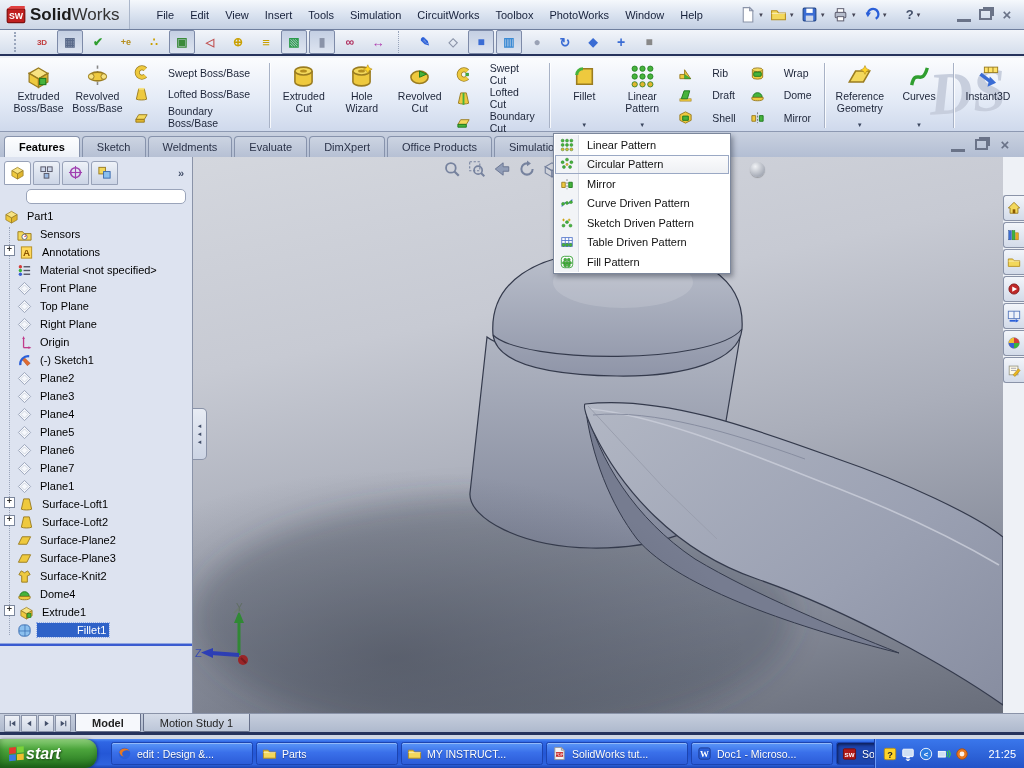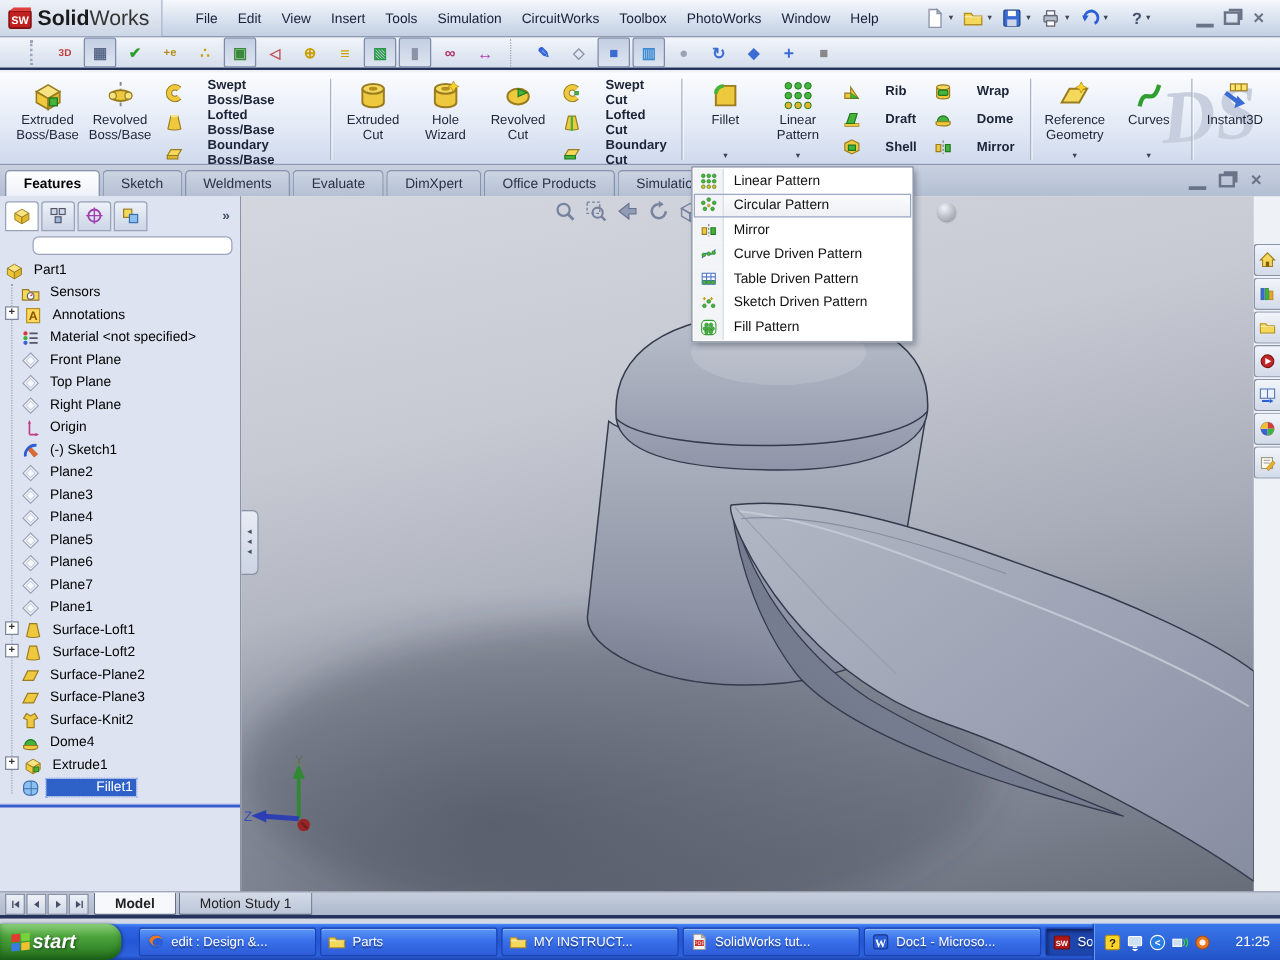--- a/index.html
+++ b/index.html
@@ -23,38 +23,38 @@
   .qbtn .ic{width:17px;height:17px;}
   .qcaret{font-size:6px;color:#445;margin-left:2px;}
   .helpq{font-size:13px;font-weight:bold;color:#44506a;margin-left:16px;}
   .winbtns{display:flex;align-items:center;gap:8px;margin-left:auto;padding-right:10px;}
   .wb{width:14px;height:12px;position:relative;}
   .wb-min{border-bottom:3px solid #6a7388;}
   .wb-res{border:2px solid #6a7388;width:9px;height:7px;box-shadow:3px -3px 0 -1px #6a7388;}
   .wb-x{font-size:15px;line-height:12px;color:#6a7388;font-weight:bold;text-align:center;}
 
   
-  .toolbar2{position:absolute;left:0;top:30px;width:1024px;height:26px;background:linear-gradient(#f2f5fa,#d5deec);display:flex;align-items:center;padding-left:24px;border-bottom:2px solid #26335c;box-sizing:border-box;}
+  .toolbar2{position:absolute;left:0;top:30px;width:1024px;height:26px;background:linear-gradient(#f2f5fa,#d5deec);display:flex;align-items:center;padding-left:14px;border-bottom:2px solid #26335c;box-sizing:border-box;}
   .tb2-btn{width:24px;height:22px;display:flex;align-items:center;justify-content:center;border:1px solid transparent;border-radius:2px;margin:0 1px;}
   .tb2-btn .glyph{font-size:13px;}
   .tb2-btn.pressed{background:linear-gradient(#c4cfe3,#dde4f0);border:1px solid #7d8aa8;}
   .tb2-sep{width:6px;height:22px;border-left:1px dotted #98a4ba;margin:0 6px;}
   .grip{width:4px;height:20px;border-left:2px dotted #9aa6bc;margin-right:8px;}
 
   
   .ribbon{position:absolute;left:0;top:58px;width:1024px;height:74px;background:linear-gradient(#fbfcfe,#e3eaf6 60%,#cfd9ec);display:flex;align-items:stretch;padding:2px 4px 0 6px;box-sizing:border-box;border-bottom:1px solid #8d99b2;}
   .ds{position:absolute;right:18px;top:0px;font-size:60px;font-style:italic;font-weight:bold;color:#c7cedd;font-family:"Liberation Serif",serif;transform:rotate(-4deg);z-index:0;user-select:none;}
   .rgroup{display:flex;align-items:stretch;padding:0 3px;position:relative;z-index:1;}
   .rsep{width:1px;background:#a8b2c6;box-shadow:1px 0 0 rgba(255,255,255,.8);margin:3px 2px;position:relative;z-index:1;}
   .rlarge{display:flex;flex-direction:column;align-items:center;padding:3px 5px 0;min-width:46px;border:1px solid transparent;border-radius:2px;}
   .rlarge .ric{width:25px;height:25px;}
   .rlarge .rlbl{font-size:10.5px;line-height:11.5px;color:#1c2438;text-align:center;margin-top:2px;white-space:pre-line;}
   .rlarge .rcaret{font-size:6px;color:#3a465e;margin-top:auto;padding:1px 0 2px;}
   .rstack{display:flex;flex-direction:column;justify-content:space-around;padding:2px 2px;}
-  .rrow{display:flex;align-items:center;gap:19px;font-size:10.5px;color:#1c2438;padding:1px 4px;height:20px;border:1px solid transparent;border-radius:2px;font-weight:bold;}
+  .rrow{display:flex;align-items:center;gap:19px;font-size:10.5px;color:#1c2438;padding:1px 4px;height:20px;border:1px solid transparent;border-radius:2px;}
   .rrow .ric{width:15px;height:15px;}
 
   
   .tabrow{position:absolute;left:0;top:132px;width:1024px;height:25px;background:linear-gradient(#c9d1e0,#b3bed3);display:flex;align-items:flex-end;padding-left:4px;box-sizing:border-box;}
   .ctab{font-size:11px;color:#2a3248;padding:4px 14px 4px;border:1px solid #8793ac;border-bottom:none;border-radius:4px 4px 0 0;background:linear-gradient(#ccd4e2,#b6c0d4);margin-right:2px;white-space:nowrap;}
   .ctab.active{background:linear-gradient(#fdfeff,#eef2f8);font-weight:bold;color:#000;position:relative;text-align:right;}
   .docbtns{margin-left:auto;display:flex;align-items:center;gap:10px;padding:0 12px 5px 0;}
 
   
   .pmenu{position:absolute;left:553px;top:133px;width:174px;background:#fff;border:1px solid #7c879c;box-shadow:2px 3px 5px rgba(20,25,40,.4);z-index:60;padding:1px;}
@@ -1071,45 +1071,45 @@
               <circle cx="12.5" cy="7" r="1.7" fill="#46b33c" stroke="#1e7a1e" stroke-width=".5"></circle>
             </svg>
           </span>
         </span>
         <span class="mlbl">Curve Driven Pattern</span>
       </div>
       <div class="mi">
         <span class="mico">
           <span class="ic">
             <svg viewBox="0 0 16 16">
+              <circle cx="4" cy="11" r="1.7" fill="#46b33c" stroke="#1e7a1e" stroke-width=".5"></circle>
+              <circle cx="8" cy="7" r="1.7" fill="#46b33c" stroke="#1e7a1e" stroke-width=".5"></circle>
+              <circle cx="12" cy="11" r="1.7" fill="#46b33c" stroke="#1e7a1e" stroke-width=".5"></circle>
+              <path d="M4,3 v3 M2.5,4.5 h3 M10.5,3 v3 M9,4.5 h3" stroke="#caa000" stroke-width="1"></path>
+            </svg>
+          </span>
+        </span>
+        <span class="mlbl">Sketch Driven Pattern</span>
+      </div>
+      <div class="mi">
+        <span class="mico">
+          <span class="ic">
+            <svg viewBox="0 0 16 16">
               <rect x="2" y="3" width="12" height="10" fill="#fff" stroke="#5577cc"></rect>
               <line x1="2" y1="6.3" x2="14" y2="6.3" stroke="#5577cc"></line>
               <line x1="2" y1="9.6" x2="14" y2="9.6" stroke="#5577cc"></line>
               <line x1="6" y1="3" x2="6" y2="13" stroke="#5577cc"></line>
               <line x1="10" y1="3" x2="10" y2="13" stroke="#5577cc"></line>
               <circle cx="4" cy="11.3" r="1.7" fill="#46b33c" stroke="#1e7a1e" stroke-width=".5"></circle>
               <circle cx="8" cy="11.3" r="1.7" fill="#46b33c" stroke="#1e7a1e" stroke-width=".5"></circle>
               <circle cx="12" cy="11.3" r="1.7" fill="#46b33c" stroke="#1e7a1e" stroke-width=".5"></circle>
             </svg>
           </span>
         </span>
         <span class="mlbl">Table Driven Pattern</span>
-      </div>
-      <div class="mi">
-        <span class="mico">
-          <span class="ic">
-            <svg viewBox="0 0 16 16">
-              <circle cx="4" cy="11" r="1.7" fill="#46b33c" stroke="#1e7a1e" stroke-width=".5"></circle>
-              <circle cx="8" cy="7" r="1.7" fill="#46b33c" stroke="#1e7a1e" stroke-width=".5"></circle>
-              <circle cx="12" cy="11" r="1.7" fill="#46b33c" stroke="#1e7a1e" stroke-width=".5"></circle>
-              <path d="M4,3 v3 M2.5,4.5 h3 M10.5,3 v3 M9,4.5 h3" stroke="#caa000" stroke-width="1"></path>
-            </svg>
-          </span>
-        </span>
-        <span class="mlbl">Sketch Driven Pattern</span>
       </div>
       <div class="mi">
         <span class="mico">
           <span class="ic">
             <svg viewBox="0 0 16 16">
               <rect x="1.5" y="1.5" width="13" height="13" rx="3.5" fill="#fff" stroke="#2f9e2f"></rect>
               <circle cx="6" cy="5.5" r="1.7" fill="#46b33c" stroke="#1e7a1e" stroke-width=".5"></circle>
               <circle cx="10" cy="5.5" r="1.7" fill="#46b33c" stroke="#1e7a1e" stroke-width=".5"></circle>
               <circle cx="4.5" cy="9" r="1.7" fill="#46b33c" stroke="#1e7a1e" stroke-width=".5"></circle>
               <circle cx="8" cy="9" r="1.7" fill="#46b33c" stroke="#1e7a1e" stroke-width=".5"></circle>

